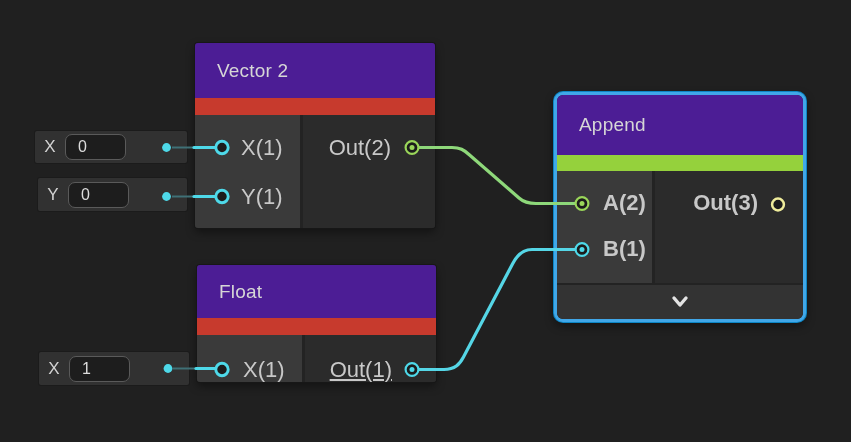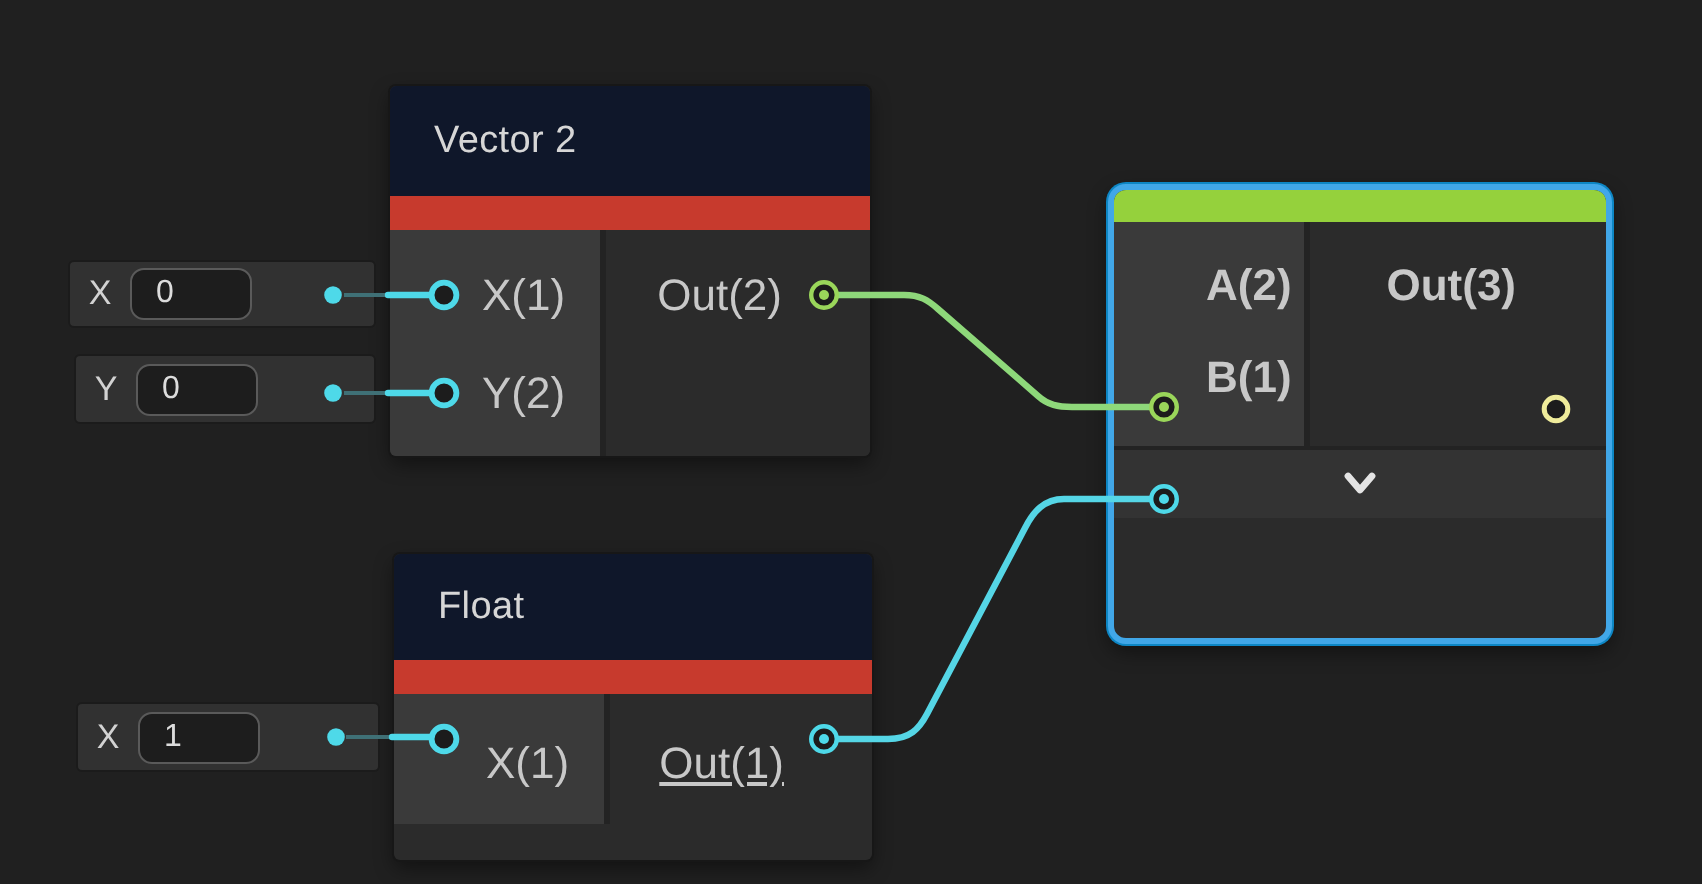--- a/index.html
+++ b/index.html
@@ -13,21 +13,21 @@
   
   .node {
     position:absolute; background:#2b2b2b; border-radius:3px; overflow:hidden;
     box-shadow:0 0 0 1px #171717, 0 4px 10px rgba(0,0,0,.45);
   }
   .node.selected {
     border:3px solid #41a7e8; border-radius:9px;
     box-shadow:0 0 0 1px #0d86c4, 0 4px 10px rgba(0,0,0,.45);
   }
   .node-header {
-    background:#0f172a; display:flex; align-items:center;
+    background:#4c1d95; display:flex; align-items:center;
     padding-left:22px; font-size:19px; color:#d6d6d6; letter-spacing:.2px;
   }
   .stripe { height:17px; }
   .node-body { display:flex; align-items:stretch; }
   .col-in  { background:#3a3a3a; border-right:3px solid #232323; box-sizing:border-box; }
   .col-out { flex:1; background:#2b2b2b; }
   .prow { display:flex; align-items:center; }
   .port-label { font-size:22px; color:#c8c8c8; }
   .col-in  .port-label { padding-left:46px; }
   .col-out .prow { justify-content:flex-end; }
@@ -36,21 +36,21 @@
   
   #node-vector2 { left:195px; top:43px;  width:240px; height:185px; }
   #node-vector2 .node-header { height:55px; }
   #node-vector2 .col-in { width:108px; }
   #node-vector2 .node-body { height:113px; }
   #node-vector2 .prow { height:49px; }
   #node-vector2 .col-in, #node-vector2 .col-out { padding-top:8px; }
   #node-vector2 .col-out .port-label { padding-right:44px; }
 
   
-  #node-float { left:197px; top:265px; width:239px; height:153px;margin-top:12px; }
+  #node-float { left:197px; top:265px; width:239px; height:117px; }
   #node-float .node-header { height:53px; }
   #node-float .col-in { width:108px; }
   #node-float .node-body { height:65px; }
   #node-float .prow { height:49px; }
   #node-float .col-in, #node-float .col-out { padding-top:10px; }
   #node-float .col-out .port-label { padding-right:44px;text-decoration:underline; }
 
   
   #node-append { left:554px; top:92px; width:246px; height:224px; }
   #node-append .node-header { height:60px; }
@@ -93,21 +93,21 @@
 
   <div class="node" id="node-vector2">
     <div class="node-header">Vector 2</div>
     <div class="stripe" style="background: rgb(199, 58, 45);"></div>
     <div class="node-body">
       <div class="col-in">
         <div class="prow">
             <span class="port-label">X(1)</span>
           </div>
         <div class="prow">
-            <span class="port-label">Y(2)</span>
+            <span class="port-label">Y(1)</span>
           </div>
       </div>
       <div class="col-out">
         <div class="prow">
             <span class="port-label">Out(2)</span>
           </div>
       </div>
     </div>
   </div>
 
@@ -122,20 +122,21 @@
       </div>
       <div class="col-out">
         <div class="prow">
             <span class="port-label">Out(1)</span>
           </div>
       </div>
     </div>
   </div>
 
   <div class="node selected" id="node-append">
+    <div class="node-header">Append</div>
     <div class="stripe" style="background: rgb(149, 209, 60);"></div>
     <div class="node-body">
       <div class="col-in">
         <div class="prow">
             <span class="port-label">A(2)</span>
           </div>
         <div class="prow">
             <span class="port-label">B(1)</span>
           </div>
       </div>

